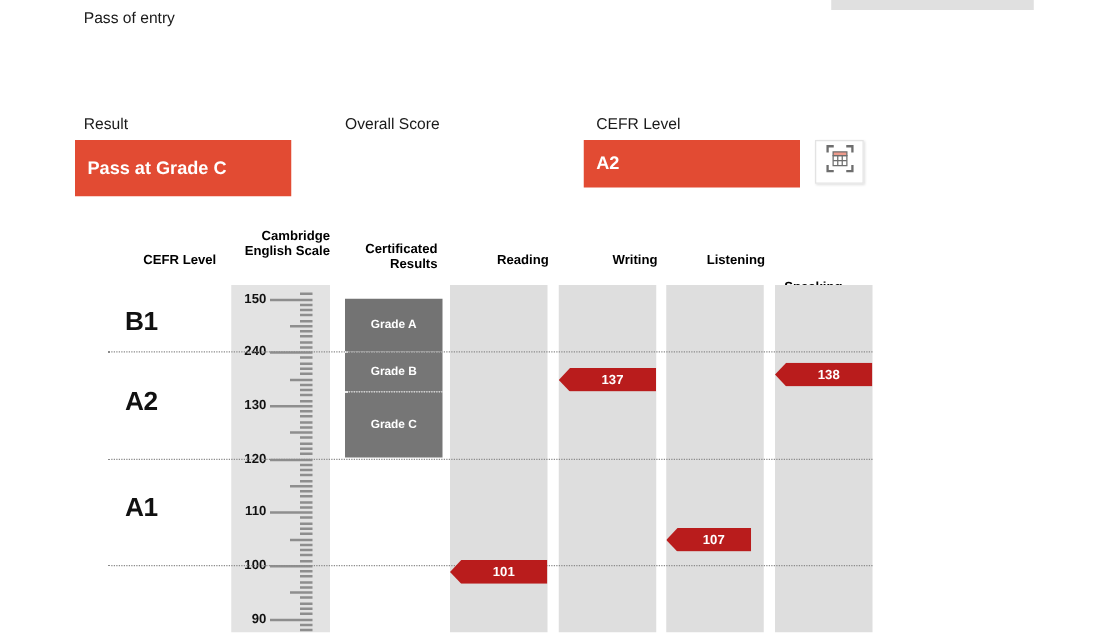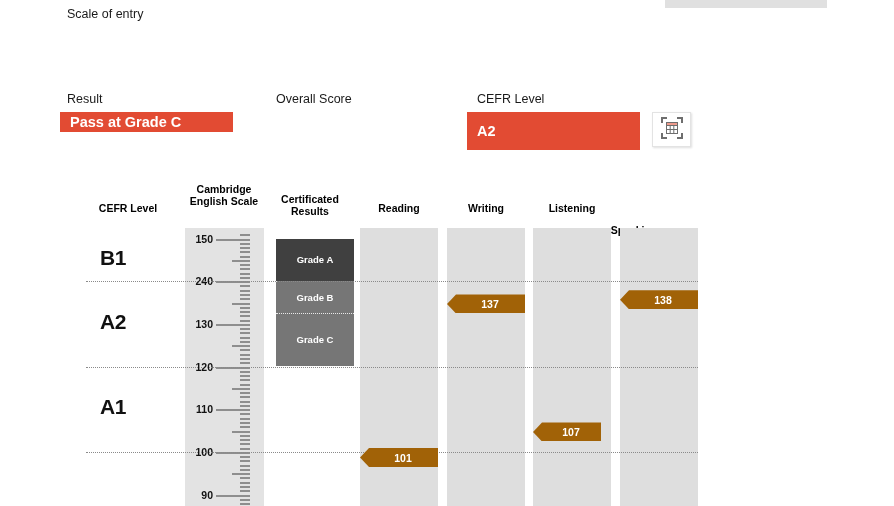--- a/index.html
+++ b/index.html
@@ -44,21 +44,21 @@
     display: flex; align-items: center; justify-content: center;
     cursor: pointer;
   }
 
   
   #chart { position: absolute; left: 0; top: 0; width: 894px; height: 506px; }
 
   .col-header {
     position: absolute;
     font-size: 10.5px; font-weight: bold; color: #000000;
-    text-align: center; line-height: 11.5px;
+    text-align: right; line-height: 11.5px;
   }
 
   .col-bg {
     position: absolute; background: #dedede;
   }
 
   .cefr-label {
     position: absolute; font-size: 21px; font-weight: bold; color: #111111;
     letter-spacing: -0.3px;
   }
@@ -87,36 +87,36 @@
   .grade-div {
     position: absolute; left: 276px; width: 78px; height: 0;
     border-top: 1.6px dotted #e8e8e8;
   }
 
   
   .marker {
     position: absolute; height: 19px;
     display: flex; align-items: center; justify-content: center;
     font-size: 10.5px; font-weight: bold; color: #ffffff;
-    background: #a16207;
+    background: #b91c1c;
     clip-path: polygon(0% 50%, 9px 0%, 100% 0%, 100% 100%, 9px 100%);
     padding-left: 8px;
   }
 </style>
 </head>
 <body>
 
 <div id="root">
 
   <div class="top-bar"></div>
 
-  <div class="field-label" style="left:67px; top:7px;">Scale of entry</div>
+  <div class="field-label" style="left:67px; top:7px;">Pass of entry</div>
 
   <div class="field-label" style="left:67px; top:92px;">Result</div>
-  <div class="value-box red" style="left:60px; top:112px; width:173px; height:20px;">Pass at Grade C</div>
+  <div class="value-box red" style="left:60px; top:112px; width:173px; height:45px;">Pass at Grade C</div>
 
   <div class="field-label" style="left:276px; top:92px;">Overall Score</div>
 
   <div class="field-label" style="left:477px; top:92px;">CEFR Level</div>
   <div class="value-box red" style="left:467px; top:112px; width:173px; height:38px;">A2</div>
 
   <div class="scan-btn">
     <span>
       <svg width="22" height="22" viewBox="0 0 22 22">
 
@@ -214,21 +214,21 @@
       <div class="scale-num" style="left: 189px; top: 232.5px;">150</div>
       <div class="scale-num" style="left: 189px; top: 275.167px;">240</div>
       <div class="scale-num" style="left: 189px; top: 317.833px;">130</div>
       <div class="scale-num" style="left: 189px; top: 360.5px;">120</div>
       <div class="scale-num" style="left: 189px; top: 403.167px;">110</div>
       <div class="scale-num" style="left: 189px; top: 445.833px;">100</div>
       <div class="scale-num" style="left: 189px; top: 488.5px;">90</div>
       <div class="cefr-label" style="left: 100px; top: 245.833px;">B1</div>
       <div class="cefr-label" style="left: 100px; top: 309.833px;">A2</div>
       <div class="cefr-label" style="left: 100px; top: 395.167px;">A1</div>
-      <div class="grade-seg" style="left: 276px; top: 238.5px; height: 42.6667px; background: #404040;">Grade A</div>
+      <div class="grade-seg" style="left: 276px; top: 238.5px; height: 42.6667px; background: #737373;">Grade A</div>
       <div class="grade-seg" style="left: 276px; top: 281.167px; height: 32px; background: rgb(118, 118, 118);">Grade B</div>
       <div class="grade-seg" style="left: 276px; top: 313.167px; height: 53.3333px; background: rgb(118, 118, 118);">Grade C</div>
       <div class="grade-div" style="top: 281.167px;"></div>
       <div class="grade-div" style="top: 313.167px;"></div>
       <div class="dotline" style="top: 281.167px; width: 612px;"></div>
       <div class="dotline" style="top: 366.5px; width: 612px;"></div>
       <div class="dotline" style="top: 451.833px; width: 612px;"></div>
       <div class="marker" style="left: 360px; width: 78px; top: 448.067px;">101</div>
       <div class="marker" style="left: 447px; width: 78px; top: 294.467px;">137</div>
       <div class="marker" style="left: 533px; width: 68px; top: 422.467px;">107</div>

